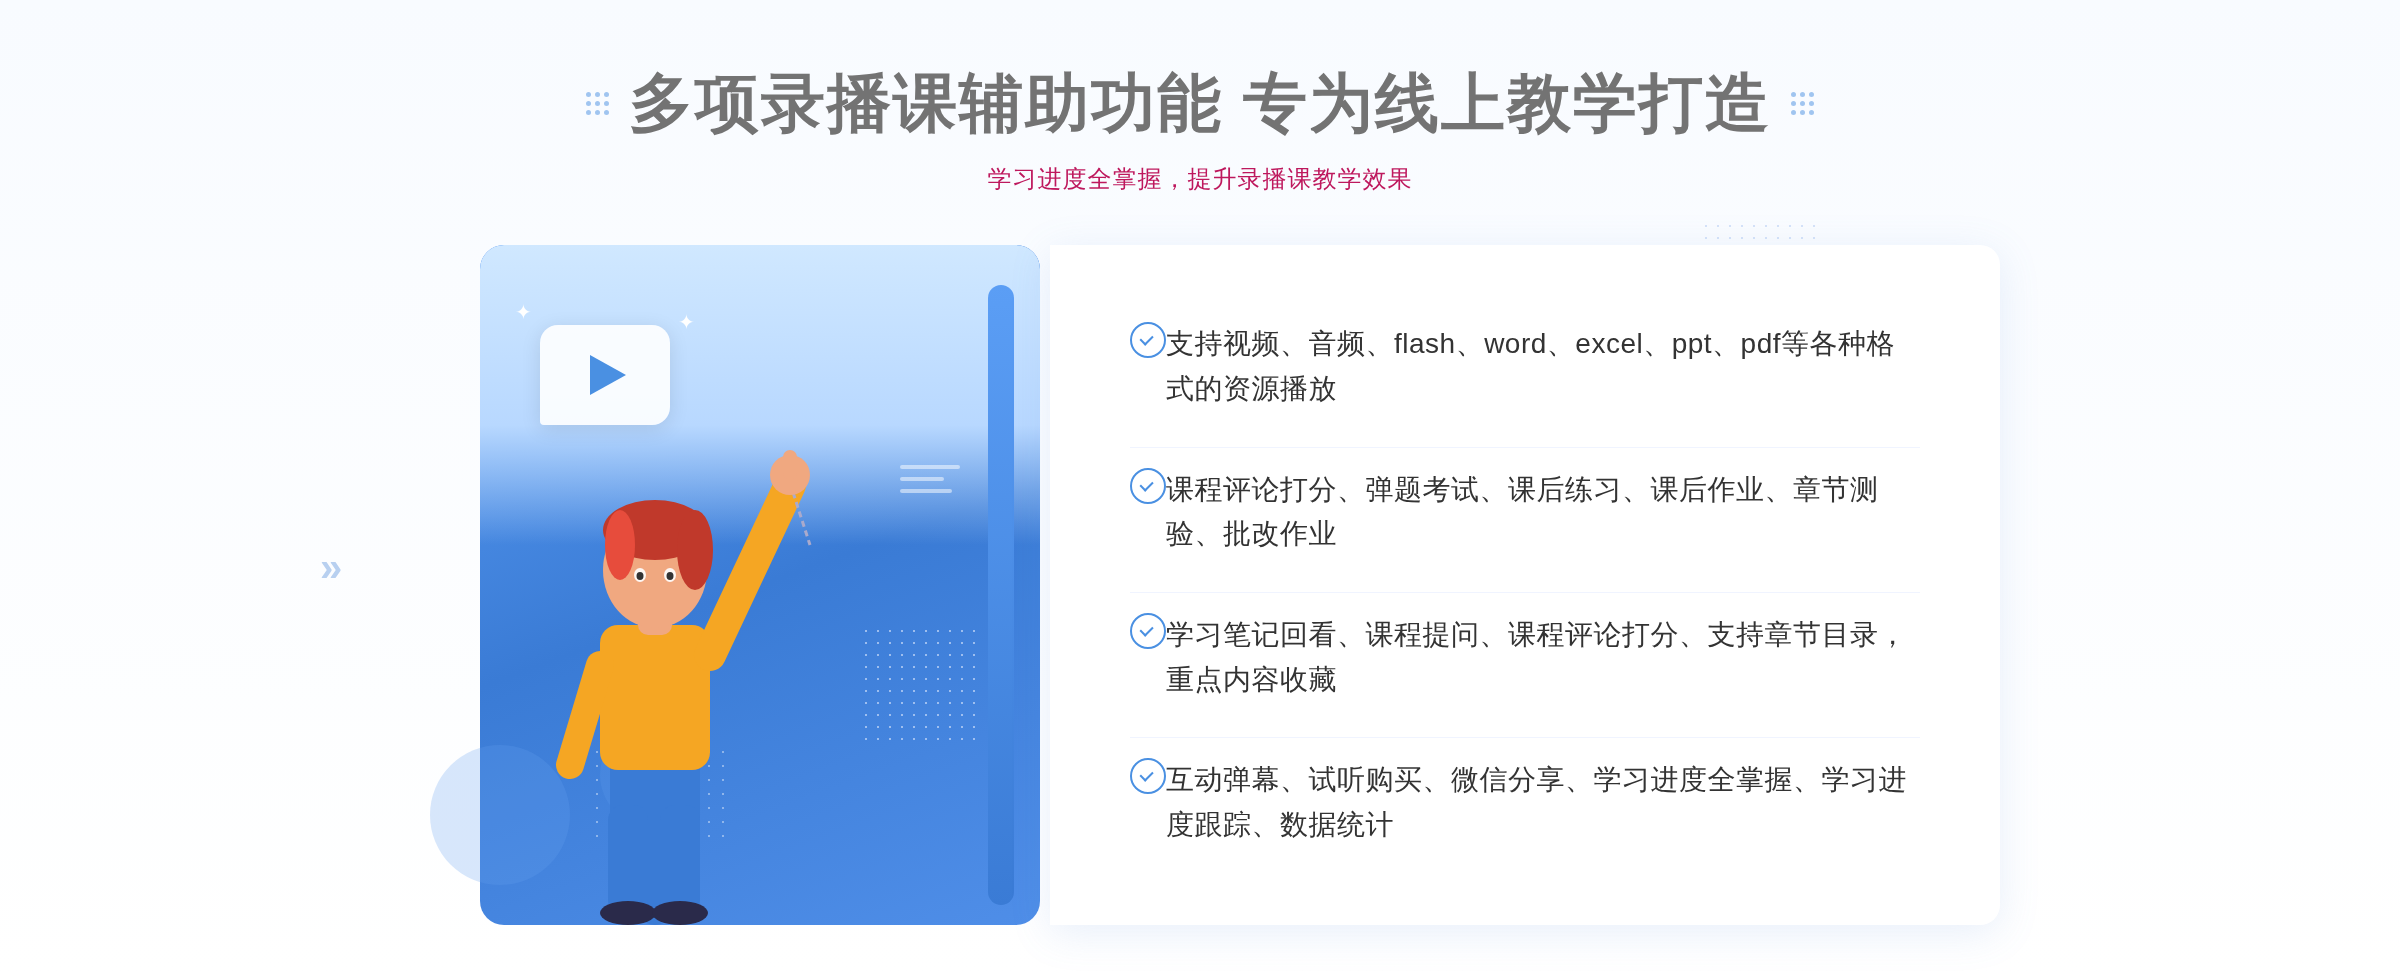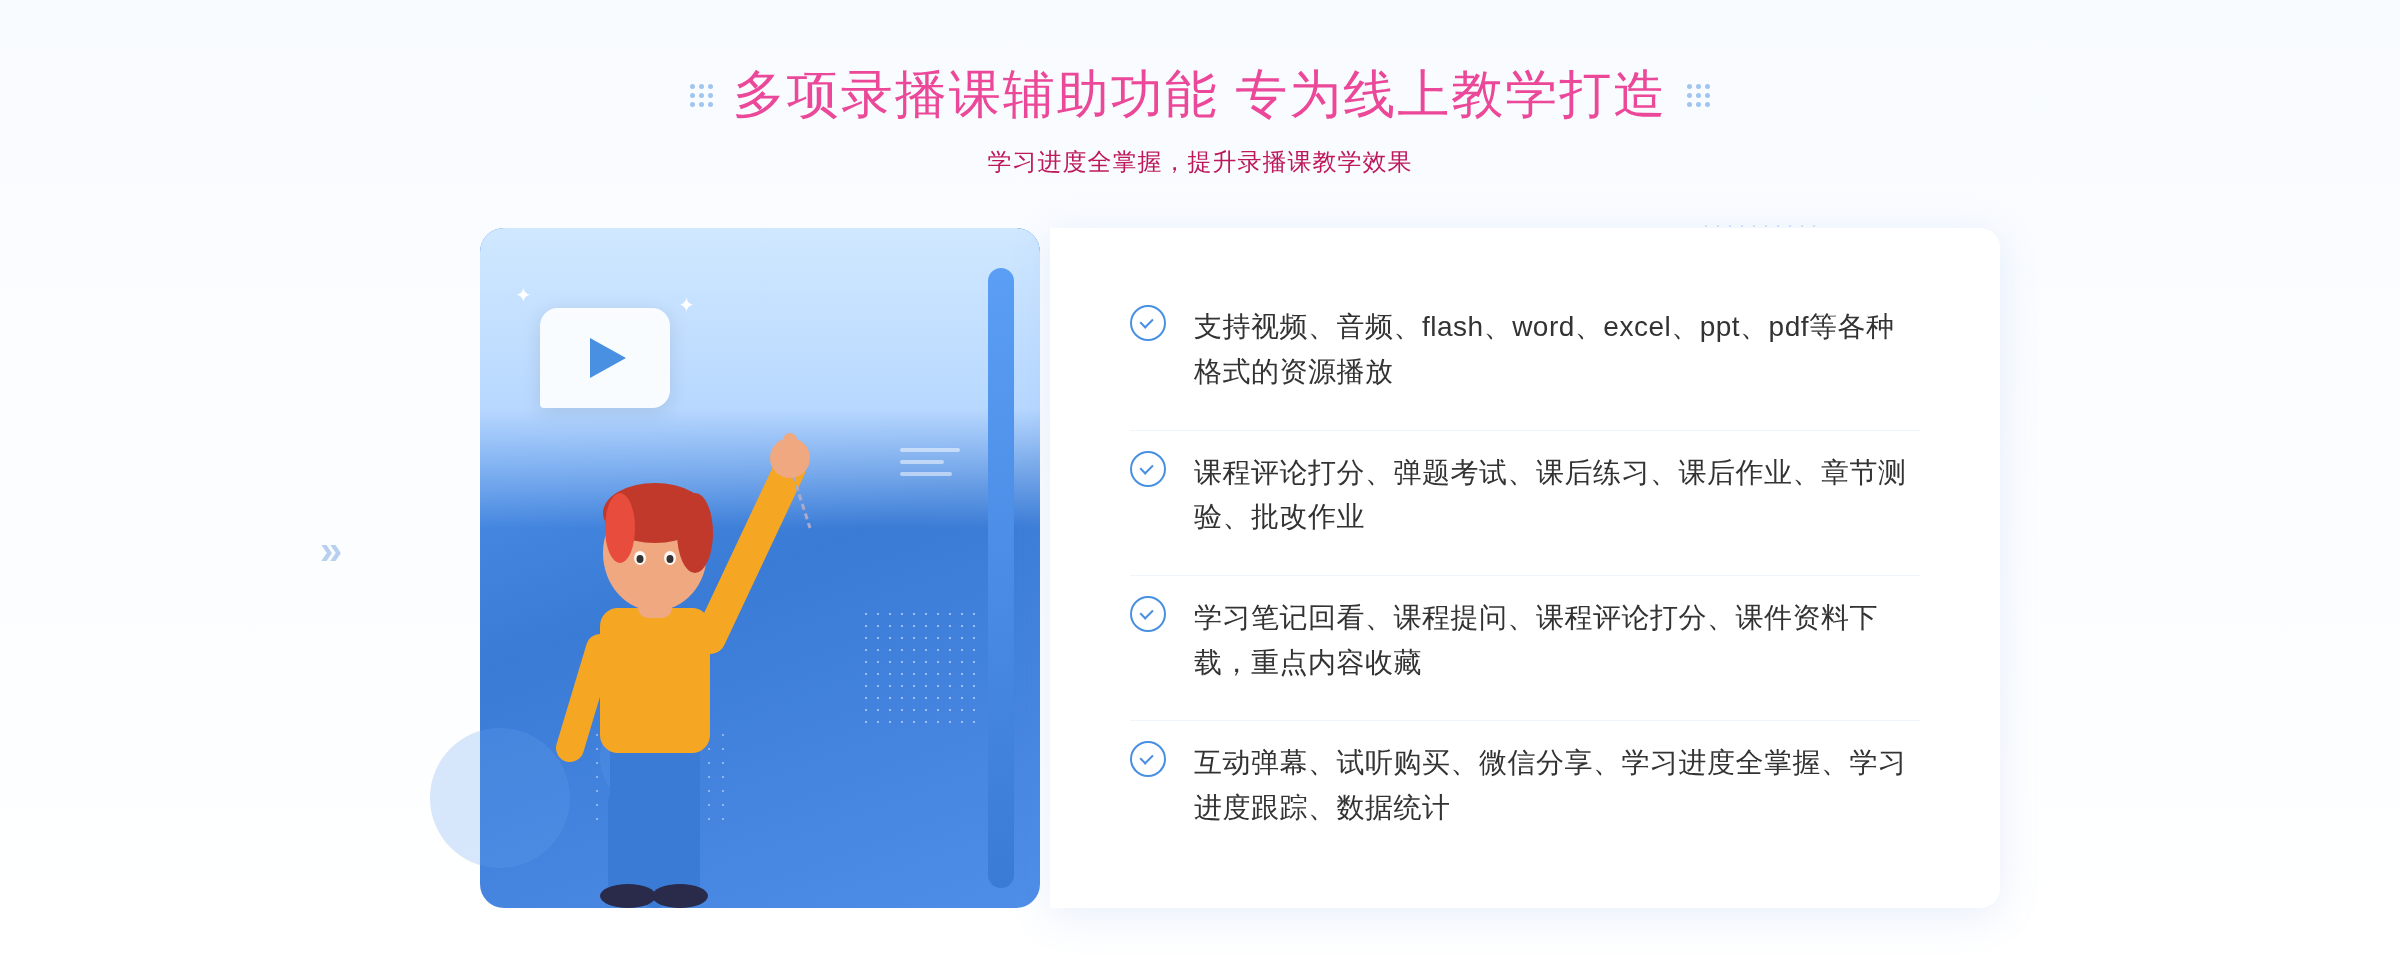--- a/index.html
+++ b/index.html
@@ -75,23 +75,23 @@
 
     .header-dots-icon span i {
       display: inline-block;
       width: 5px;
       height: 5px;
       background: #4a90e2;
       border-radius: 50%;
     }
 
     .header-title {
-      font-size: 52px;
-      font-weight: 400;
-      color: #ec4899;
+      font-size: 64px;
+      font-weight: 700;
+      color: #737373;
       letter-spacing: 2px;
     }
 
     .header-subtitle {
       margin-top: 16px;
       font-size: 24px;
       color: #be185d;
       letter-spacing: 1px;
     }
 
@@ -255,21 +255,20 @@
       flex-direction: column;
       justify-content: space-around;
       margin-left: -30px;
       position: relative;
       z-index: 2;
     }
 
     .feature-item {
       display: flex;
       align-items: flex-start;
-      gap: 28px;
       padding: 20px 0;
     }
 
     .feature-item + .feature-item {
       border-top: 1px solid #f0f4ff;
     }
 
     .check-circle {
       width: 36px;
       height: 36px;
@@ -435,21 +434,21 @@
         <span class="feature-text">支持视频、音频、flash、word、excel、ppt、pdf等各种格式的资源播放</span>
       </div>
 
       <div class="feature-item">
         <div class="check-circle"></div>
         <span class="feature-text">课程评论打分、弹题考试、课后练习、课后作业、章节测验、批改作业</span>
       </div>
 
       <div class="feature-item">
         <div class="check-circle"></div>
-        <span class="feature-text">学习笔记回看、课程提问、课程评论打分、课件资料下载，重点内容收藏</span>
+        <span class="feature-text">学习笔记回看、课程提问、课程评论打分、支持章节目录，重点内容收藏</span>
       </div>
 
       <div class="feature-item">
         <div class="check-circle"></div>
         <span class="feature-text">互动弹幕、试听购买、微信分享、学习进度全掌握、学习进度跟踪、数据统计</span>
       </div>
 
     </div>
   </div>
 

